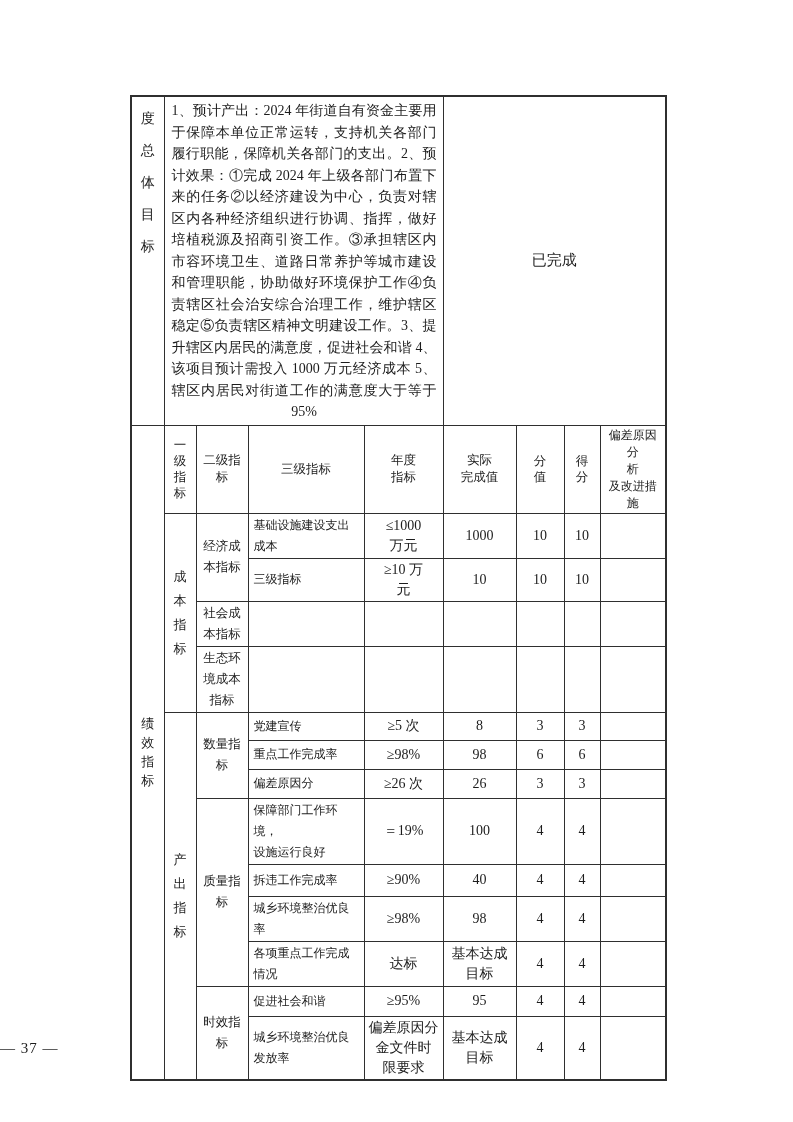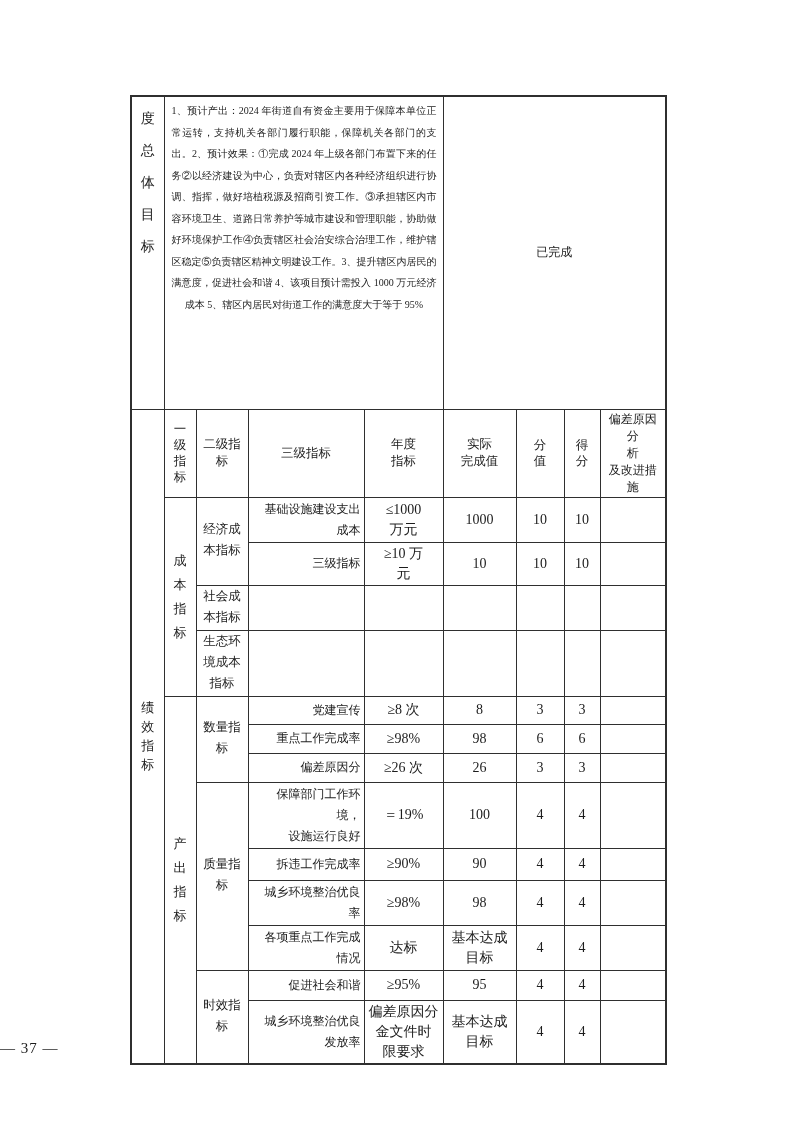--- a/index.html
+++ b/index.html
@@ -26,30 +26,30 @@
 
   
   .vside-top { vertical-align:top; padding-top:6px; font-size:14px; line-height:32px; }
   .vside     { font-size:13px; line-height:19px; }
   .vgroup    { font-size:13px; line-height:24px; }
   .vhead     { font-size:12.5px; line-height:16px; }
 
   .goal-text {
     text-align:justify; text-align-last:center;
     vertical-align:top;
-    font-size:10px; line-height:21.5px;
+    font-size:14px; line-height:21.5px;
     padding:3px 6px 2px 7px;
   }
-  .status-cell { font-size:12px; }
+  .status-cell { font-size:15px; }
 
   .head { font-size:12.5px; line-height:17px; }
   .head-dev { font-size:12px; line-height:17px; }
 
-  .lvl2 { font-size:12.5px; line-height:21px;font-family:Liberation Mono, monospace; }
-  .lvl3 { text-align:right; font-size:12px; line-height:21px; padding-left:5px; padding-right:3px; }
+  .lvl2 { font-size:12.5px; line-height:21px; }
+  .lvl3 { text-align:left; font-size:12px; line-height:21px; padding-left:5px; padding-right:3px; }
   .val  { font-size:14px; line-height:20px; }
 
   .page-num {
     position:absolute; left:0; top:1040px; width:100%;
     font-size:15px; letter-spacing:1px;
   }
 </style>
 </head>
 <body>
 
@@ -152,21 +152,21 @@
     </tr>
 
     <tr style="height:28px">
       <td rowspan="9" class="vgroup">产
 出
 指
 标</td>
       <td rowspan="3" class="lvl2">数量指
 标</td>
       <td class="lvl3">党建宣传</td>
-      <td class="val">≥8 次</td>
+      <td class="val">≥5 次</td>
       <td class="val">8</td>
       <td class="val">3</td>
       <td class="val">3</td>
       <td></td>
     </tr>
     <tr style="height:29px">
       <td class="lvl3">重点工作完成率</td>
       <td class="val">≥98%</td>
       <td class="val">98</td>
       <td class="val">6</td>
@@ -188,21 +188,21 @@
 设施运行良好</td>
       <td class="val">＝19%</td>
       <td class="val">100</td>
       <td class="val">4</td>
       <td class="val">4</td>
       <td></td>
     </tr>
     <tr style="height:32px">
       <td class="lvl3">拆违工作完成率</td>
       <td class="val">≥90%</td>
-      <td class="val">90</td>
+      <td class="val">40</td>
       <td class="val">4</td>
       <td class="val">4</td>
       <td></td>
     </tr>
     <tr style="height:40px">
       <td class="lvl3">城乡环境整治优良
 率</td>
       <td class="val">≥98%</td>
       <td class="val">98</td>
       <td class="val">4</td>

